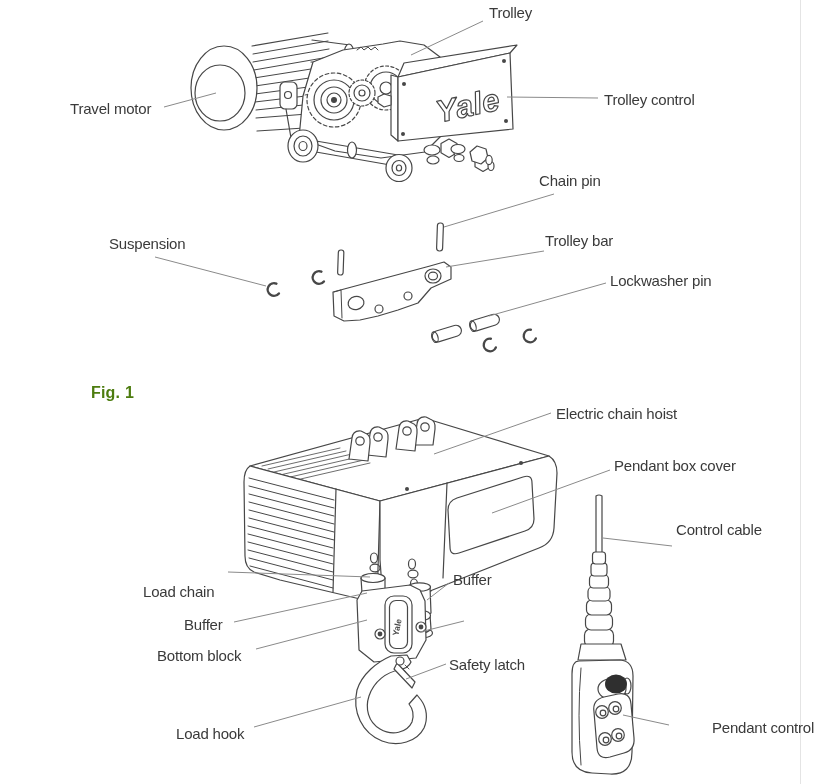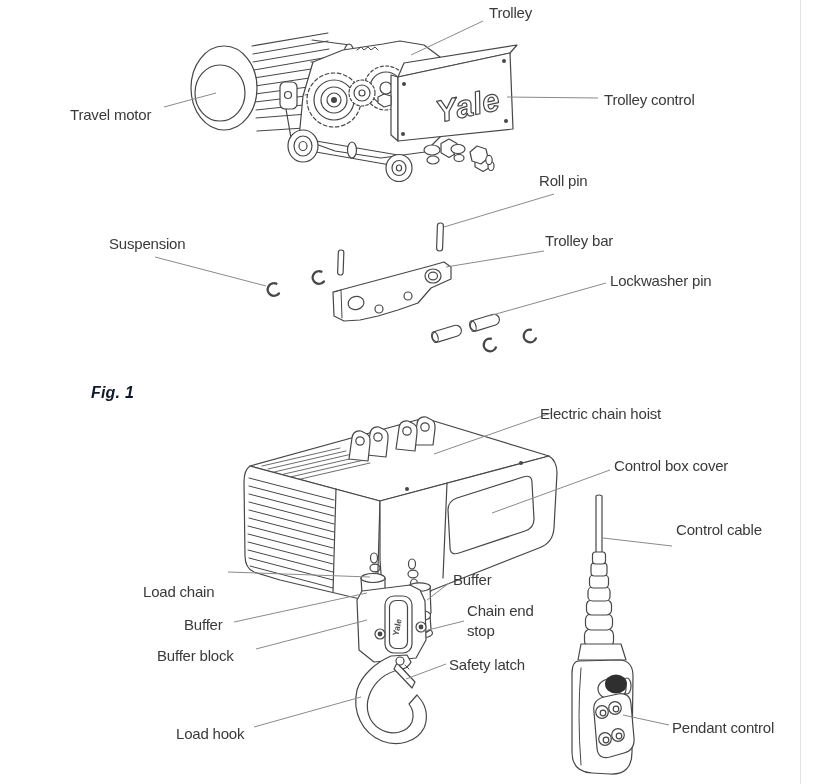--- a/index.html
+++ b/index.html
@@ -1,23 +1,23 @@
 <!DOCTYPE html>
 <html><head>
 <meta charset="utf-8">
 <style>
   html,body{margin:0;padding:0;background:#ffffff;}
   .page{position:relative;width:828px;height:784px;background:#ffffff;overflow:hidden;
         font-family:"Liberation Sans", sans-serif;}
   .page svg{position:absolute;left:0;top:0;}
   .label{position:absolute;font-size:15px;line-height:1.32;color:#3a3a3a;
-         letter-spacing:-0.2px;white-space:nowrap;}
+         letter-spacing:-0.2px;white-space:nowrap;text-align:center;}
   .label.wrap{white-space:normal;width:68px;}
-  .caption{position:absolute;font-size:16px;font-weight:bold;font-style:italic;
-           color:#0f172a;letter-spacing:0.2px;}
+  .caption{position:absolute;font-size:16px;font-weight:bold;
+           color:#4d7c0f;letter-spacing:0.2px;}
 </style>
 </head>
 <body>
 
 <div class="page">
 
 <svg width="828" height="784" viewBox="0 0 828 784">
 
   <line x1="800.5" y1="0" x2="800.5" y2="784" stroke="#e4e4e4" stroke-width="1"></line>
 
@@ -266,34 +266,33 @@
     <path d="M464,621 L420,632"></path>
     <path d="M446,664 L406,679"></path>
     <path d="M234,622 L367,593"></path>
     <path d="M256,649 L367,620"></path>
     <path d="M254,727 L361,697"></path>
     <path d="M669,725 L623,715"></path>
   </g>
 </svg>
 
 <div class="label" style="left:489px;top:3px">Trolley</div>
-<div class="label" style="left:70px;top:105px">Travel motor</div>
+<div class="label" style="left:70px;top:99px">Travel motor</div>
 <div class="label" style="left:604px;top:90px">Trolley control</div>
-<div class="label" style="left:539px;top:171px">Roll pin</div>
+<div class="label" style="left:539px;top:171px">Chain pin</div>
 <div class="label" style="left:109px;top:234px">Suspension</div>
 <div class="label" style="left:545px;top:231px">Trolley bar</div>
 <div class="label" style="left:610px;top:271px">Lockwasher pin</div>
 
 <div class="caption" style="left:91px;top:384px">Fig. 1</div>
 
-<div class="label" style="left:540px;top:404px">Electric chain hoist</div>
-<div class="label" style="left:614px;top:456px">Control box cover</div>
+<div class="label" style="left:556px;top:404px">Electric chain hoist</div>
+<div class="label" style="left:614px;top:456px">Pendant box cover</div>
 <div class="label" style="left:676px;top:520px">Control cable</div>
 <div class="label" style="left:143px;top:582px">Load chain</div>
 <div class="label" style="left:453px;top:570px">Buffer</div>
-<div class="label wrap" style="left:467px;top:601px">Chain end stop</div>
 <div class="label" style="left:184px;top:615px">Buffer</div>
-<div class="label" style="left:157px;top:646px">Buffer block</div>
+<div class="label" style="left:157px;top:646px">Bottom block</div>
 <div class="label" style="left:449px;top:655px">Safety latch</div>
 <div class="label" style="left:176px;top:724px">Load hook</div>
-<div class="label" style="left:672px;top:718px">Pendant control</div>
+<div class="label" style="left:712px;top:718px">Pendant control</div>
 
 </div>
 
 </body></html>

